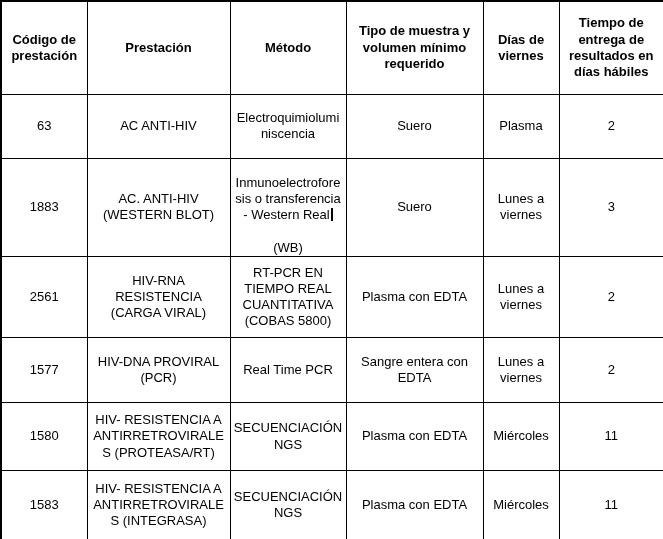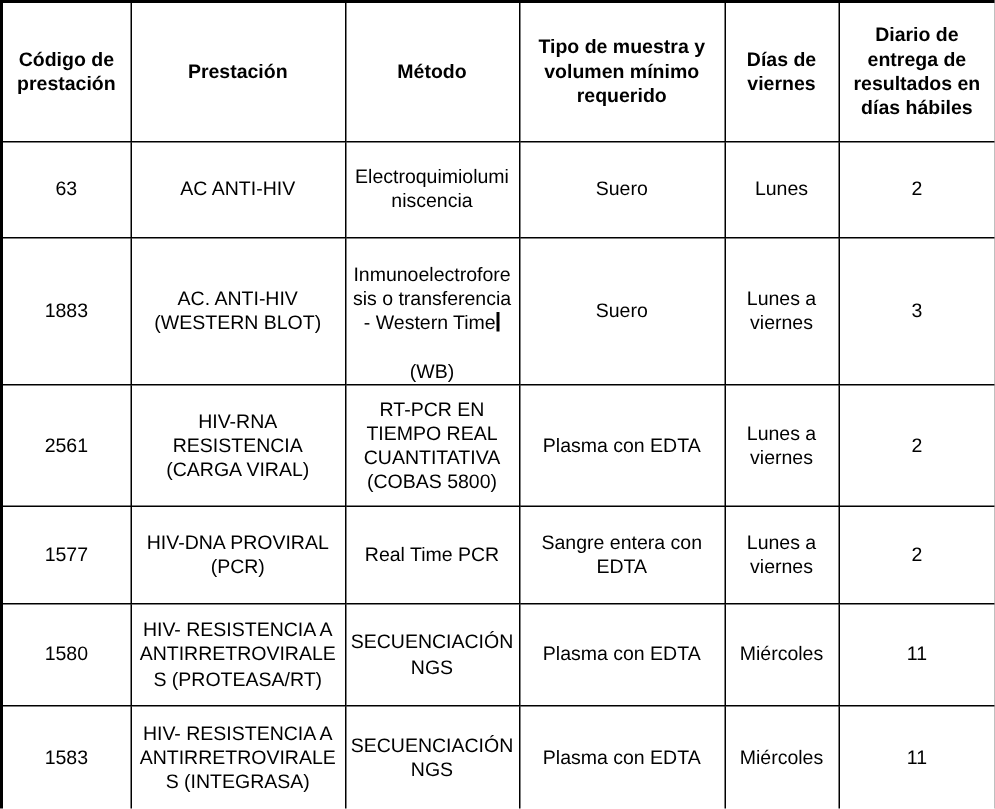--- a/index.html
+++ b/index.html
@@ -62,44 +62,44 @@
     <tr class="r-head">
       <th>Código de
 prestación</th>
       <th>Prestación</th>
       <th>Método</th>
       <th>Tipo de muestra y
 volumen mínimo
 requerido</th>
       <th>Días de
 viernes</th>
-      <th>Diario de
+      <th>Tiempo de
 entrega de
 resultados en
 días hábiles</th>
     </tr>
 
     <tr class="r-1">
       <td>63</td>
       <td>AC ANTI-HIV</td>
       <td>Electroquimiolumi
 niscencia</td>
       <td>Suero</td>
-      <td>Lunes</td>
+      <td>Plasma</td>
       <td>2</td>
     </tr>
 
     <tr class="r-2">
       <td>1883</td>
       <td>AC. ANTI-HIV
 (WESTERN BLOT)</td>
       <td>
         <span>Inmunoelectrofore
 sis o transferencia
-- Western Time</span><span class="caret"></span><br>
+- Western Real</span><span class="caret"></span><br>
         <span>(WB)</span>
       </td>
       <td>Suero</td>
       <td>Lunes a
 viernes</td>
       <td>3</td>
     </tr>
 
     <tr class="r-3">
       <td>2561</td>

